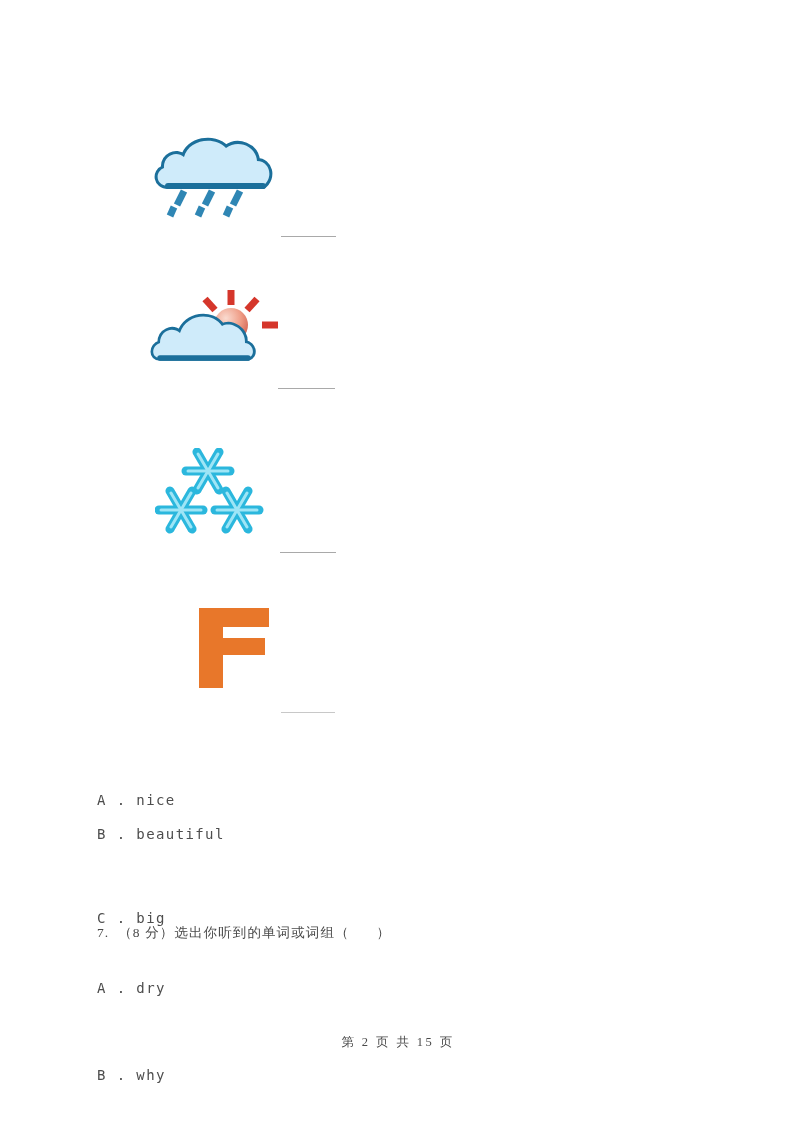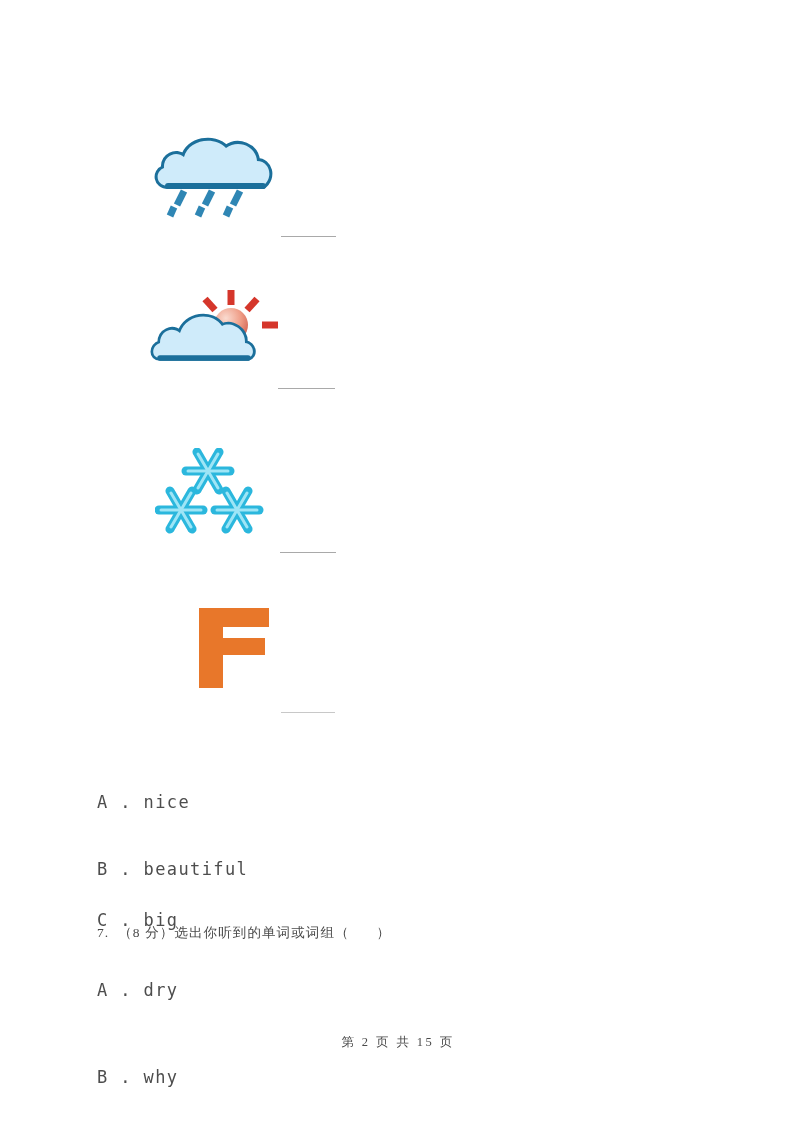--- a/index.html
+++ b/index.html
@@ -49,21 +49,21 @@
     font-size: 13.5px;
     letter-spacing: .6px;
     color: #4a4a4a;
     font-family: "Liberation Serif", "DejaVu Serif", serif;
   }
   .q-stem {
     font-size: 13.5px;
     letter-spacing: 1.1px;
   }
   .q-opt {
-    font-size: 17px;
+    font-size: 14px;
     letter-spacing: 1.4px;
     font-family: "DejaVu Sans Mono", "Liberation Mono", monospace;
     color: #4d4d4d;
   }
 
   
   .footer {
     position: absolute;
     left: 0;
     top: 1034px;
@@ -176,21 +176,21 @@
       <svg width="82" height="80" viewBox="0 0 82 80">
         <rect x="4" y="0" width="24" height="80" fill="#e8772a"></rect>
         <rect x="4" y="0" width="70" height="19" fill="#e8772a"></rect>
         <rect x="4" y="30" width="66" height="17" fill="#e8772a"></rect>
       </svg>
     </div>
     <div class="answer-line" style="left:281px; top:104px; width:54px; opacity:.55;"></div>
   </div>
 
   <div class="q-line q-opt" style="top:792px;">A . nice</div>
-  <div class="q-line q-opt" style="top:859px;">B . beautiful</div>
+  <div class="q-line q-opt" style="top:826px;">B . beautiful</div>
   <div class="q-line q-opt" style="top:910px;">C . big</div>
 
   <div class="q-line q-stem" style="top:924px;">7.  （8 分）选出你听到的单词或词组（      ）</div>
   <div class="q-line q-opt" style="top:980px;">A . dry</div>
   <div class="q-line q-opt" style="top:1067px;">B . why</div>
 
   <div class="footer">第 2 页 共 15 页</div>
 
 </div>
 

